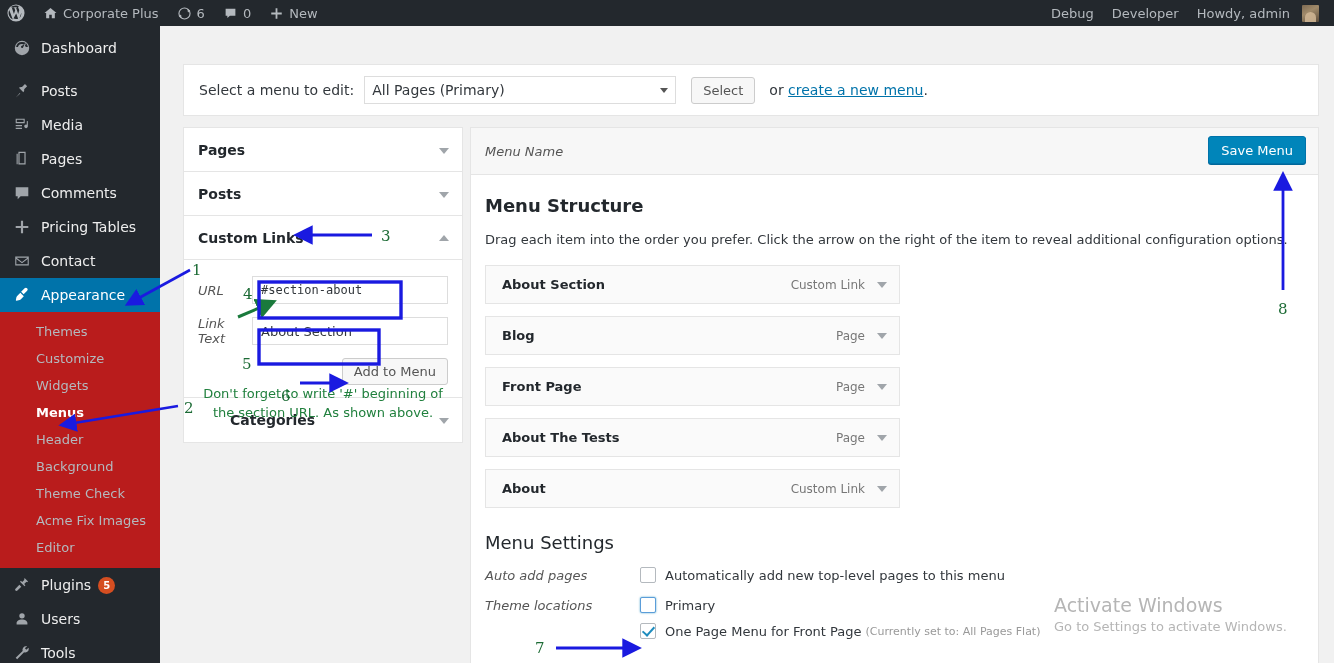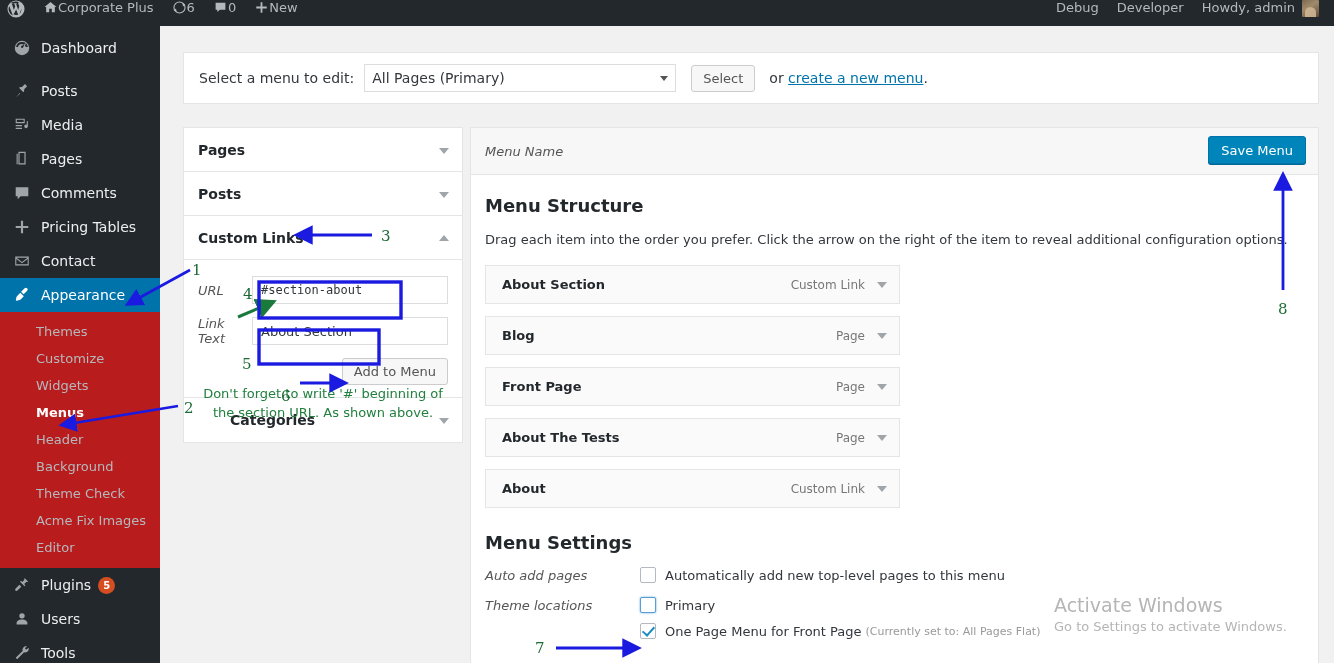--- a/index.html
+++ b/index.html
@@ -18,21 +18,21 @@
   .adminbar {
     position: absolute; top: 0; left: 0; width: 1334px; height: 26px;
     background: #23282d; color: #b4b9be;
     display: flex; align-items: center;
     font-size: 13px;
     z-index: 40;
   }
   .ab-left { display: flex; align-items: center; height: 26px; }
   .ab-right { display: flex; align-items: center; height: 26px; margin-left: auto; padding-right: 6px; }
   .ab-item {
-    display: flex; align-items: flex-start; 
+    display: flex; align-items: center; gap: 5px;
     height: 26px; padding: 0 9px;
     color: #b4b9be; white-space: nowrap;
   }
   .ab-item.wplogo { padding: 0 9px 0 7px; }
   .ab-item .lbl { font-size: 13px; }
   .ab-ico { display: inline-flex; align-items: center; justify-content: center; }
   .ab-ico svg { display: block; }
   .avatar {
     width: 17px; height: 17px; margin-left: 7px;
     background: linear-gradient(150deg, #7d6a52 0%, #a08a6a 40%, #5b4b3a 100%);
@@ -88,21 +88,21 @@
 
   
   .content {
     position: absolute; top: 26px; left: 160px;
     width: 1174px; height: 637px;
     background: #f1f1f1;
   }
 
   
   .selector-bar {
-    position: absolute; left: 23px; top: 26px;
+    position: absolute; left: 23px; top: 38px;
     width: 1136px; height: 52px;
     background: #fff; border: 1px solid #e5e5e5;
     display: flex; align-items: center; padding-left: 15px;
     font-size: 14px;
   }
   .selector-bar .lab { color: #32373c; margin-right: 10px; }
   .sel-wrap { position: relative; }
   .sel-box {
     width: 312px; height: 28px;
     border: 1px solid #ddd; background: #fff;
@@ -218,21 +218,21 @@
   .mitem .mtype { margin-left: auto; font-size: 12px; color: #777; }
   .mitem .mcaret {
     width: 34px; display: flex; align-items: center; justify-content: center;
   }
   .mitem .mcaret i {
     display: block; width: 0; height: 0;
     border-left: 5px solid transparent; border-right: 5px solid transparent;
     border-top: 6px solid #a0a5aa;
   }
 
-  .h-settings { font-size: 18px; font-weight: bold; color: #23282d; margin: 6px 0 0 0; }
+  .h-settings { font-size: 18px; font-weight: normal; color: #23282d; margin: 6px 0 0 0; }
   .set-row { display: flex; align-items: flex-start; margin-top: 14px; }
   .set-row .slabel {
     width: 155px; flex: 0 0 155px;
     font-style: italic; color: #555; font-size: 13px; padding-top: 1px;
   }
   .cb-line { display: flex; align-items: center; margin-bottom: 10px; }
   .cb-line:last-child { margin-bottom: 0; }
   .cbox {
     width: 16px; height: 16px; flex: 0 0 16px;
     border: 1px solid #b4b9be; background: #fff;

